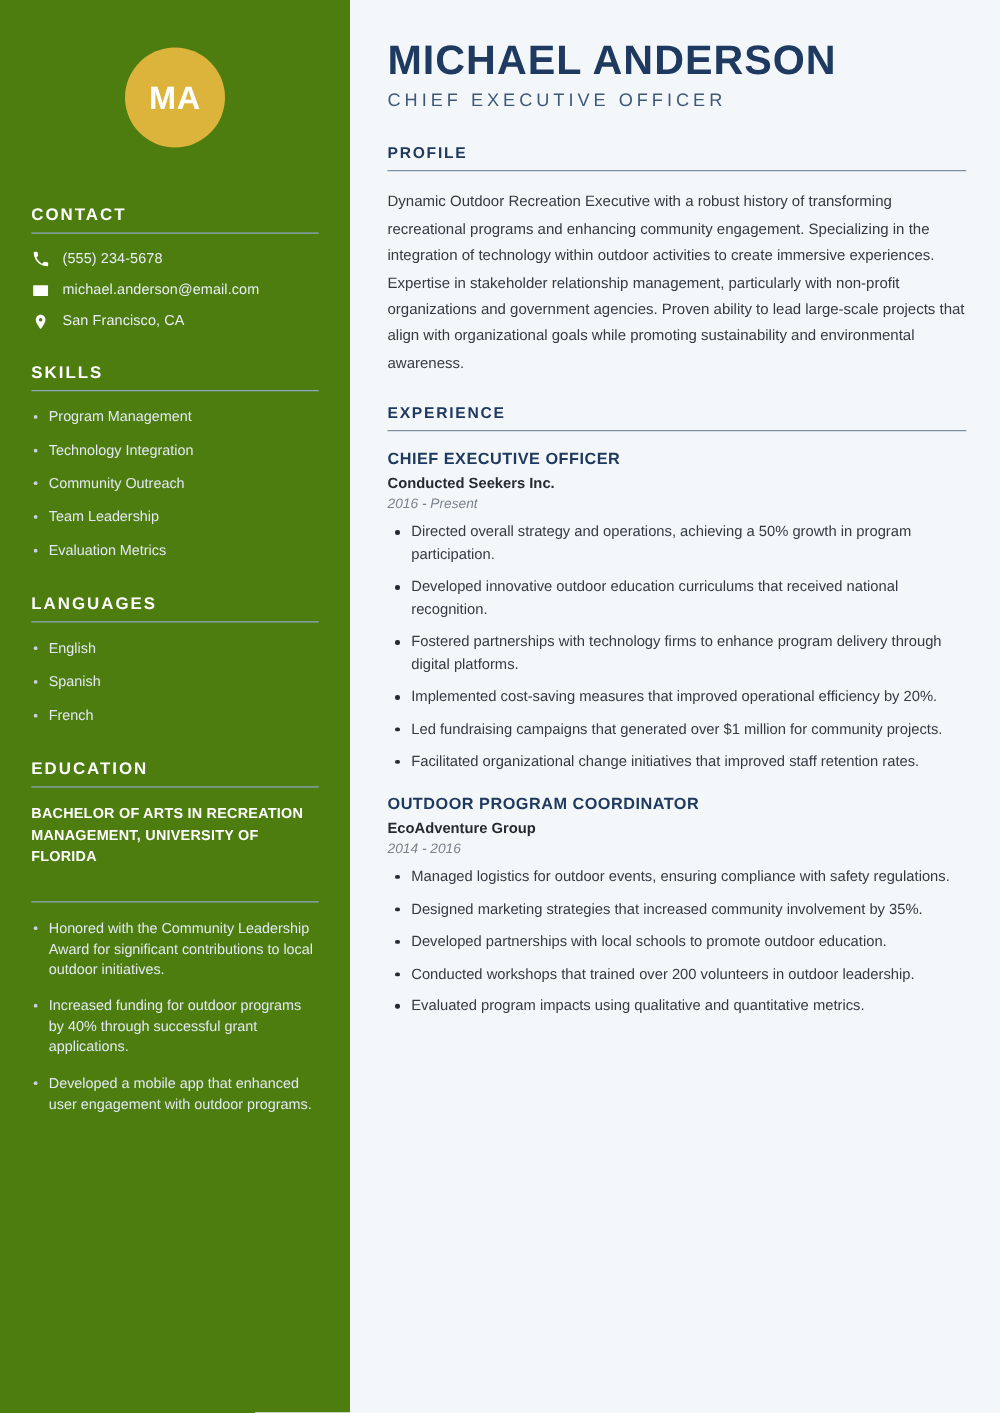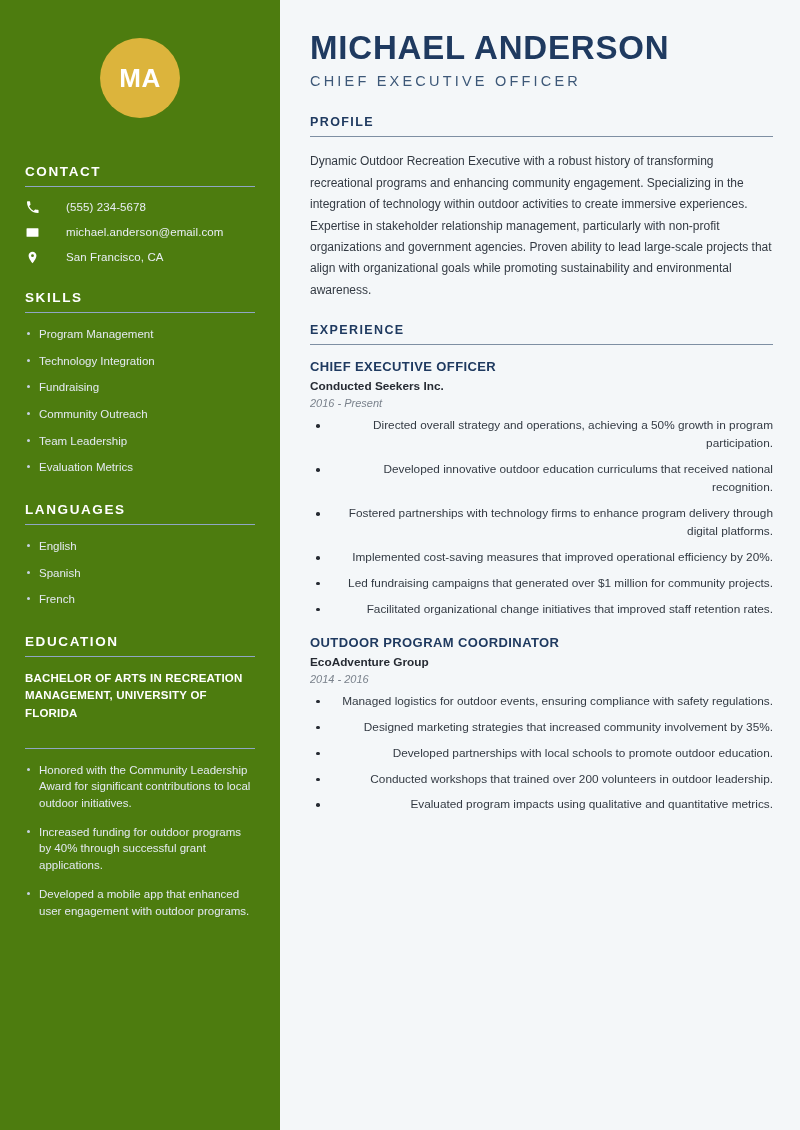--- a/index.html
+++ b/index.html
@@ -69,21 +69,21 @@
   .side-rule {
     height: 1px;
     background: #8fa6c4;
     margin-bottom: 13px;
   }
 
   
   .contact-row {
     display: flex;
     align-items: center;
-    gap: 27px;
+    gap: 11px;
     margin-bottom: 11px;
     font-size: 11.5px;
     color: #e9eef5;
     letter-spacing: 0.1px;
   }
 
   .contact-icon {
     width: 14px;
     min-width: 14px;
     height: 14px;
@@ -190,21 +190,21 @@
     margin-bottom: 4px;
   }
 
   .exp-dates {
     font-size: 11px;
     font-style: italic;
     color: #7a828c;
     margin-bottom: 8px;
   }
 
-  .exp-list { list-style: none; text-align: right; }
+  .exp-list { list-style: none; }
   .exp-list li {
     position: relative;
     padding-left: 19px;
     margin-bottom: 8px;
     font-size: 11.8px;
     line-height: 1.52;
     color: #333a43;
   }
   .exp-list li::before {
     content: "";
@@ -259,21 +259,20 @@
         <span>San Francisco, CA</span>
       </div>
     </section>
 
     <section class="side-section">
       <div class="side-heading">SKILLS</div>
       <div class="side-rule"></div>
       <ul class="side-list">
         <li>Program Management</li>
         <li>Technology Integration</li>
-        <li>Fundraising</li>
         <li>Community Outreach</li>
         <li>Team Leadership</li>
         <li>Evaluation Metrics</li>
       </ul>
     </section>
 
     <section class="side-section">
       <div class="side-heading">LANGUAGES</div>
       <div class="side-rule"></div>
       <ul class="side-list">

